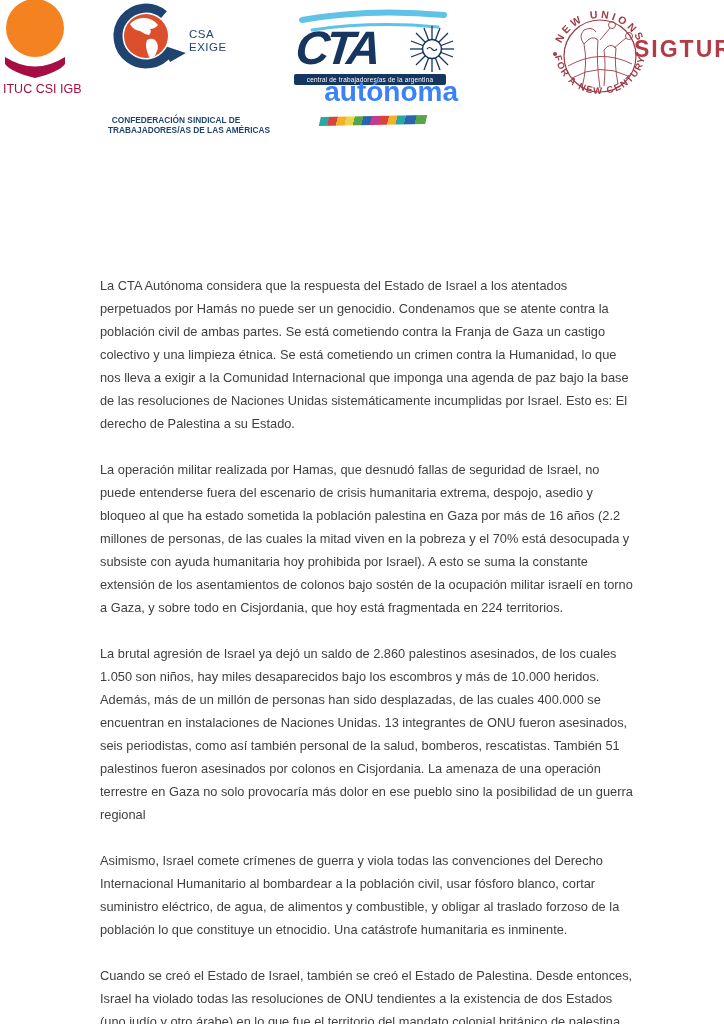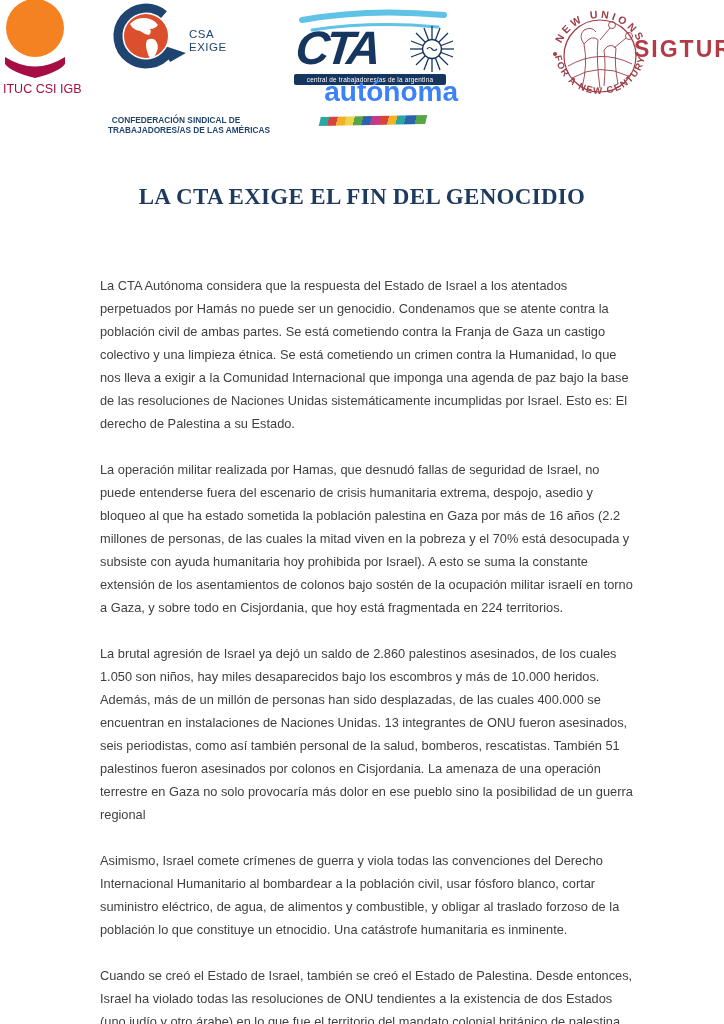--- a/index.html
+++ b/index.html
@@ -176,21 +176,21 @@
         <text font-family="Liberation Sans, sans-serif" font-size="9.5" font-weight="bold" fill="#9C3C46" letter-spacing="1.5">
           <textPath href="#sig-bot" startOffset="50%" text-anchor="middle">FOR A NEW CENTURY</textPath>
         </text>
       </svg>
       <div class="sigtur-wordmark">SIGTUR</div>
     </div>
 
   </div>
 
   <h1 class="doc-title">
-    <span>LA CTA EXIGE EL FIN DEL GENOCIDIO</span><br>
+    <br>
   </h1>
 
   <div class="doc-body">
     <p>La CTA Autónoma considera que la respuesta del Estado de Israel a los atentados perpetuados por Hamás no puede ser un genocidio. Condenamos que se atente contra la población civil de ambas partes. Se está cometiendo contra la Franja de Gaza un castigo colectivo y una limpieza étnica. Se está cometiendo un crimen contra la Humanidad, lo que nos lleva a exigir a la Comunidad Internacional que imponga una agenda de paz bajo la base de las resoluciones de Naciones Unidas sistemáticamente incumplidas por Israel. Esto es: El derecho de Palestina a su Estado.</p>
     <p>La operación militar realizada por Hamas, que desnudó fallas de seguridad de Israel, no puede entenderse fuera del escenario de crisis humanitaria extrema, despojo, asedio y bloqueo al que ha estado sometida la población palestina en Gaza por más de 16 años (2.2 millones de personas, de las cuales la mitad viven en la pobreza y el 70% está desocupada y subsiste con ayuda humanitaria hoy prohibida por Israel). A esto se suma la constante extensión de los asentamientos de colonos bajo sostén de la ocupación militar israelí en torno a Gaza, y sobre todo en Cisjordania, que hoy está fragmentada en 224 territorios.</p>
     <p>La brutal agresión de Israel ya dejó un saldo de 2.860 palestinos asesinados, de los cuales 1.050 son niños, hay miles desaparecidos bajo los escombros y más de 10.000 heridos. Además, más de un millón de personas han sido desplazadas, de las cuales 400.000 se encuentran en instalaciones de Naciones Unidas. 13 integrantes de ONU fueron asesinados, seis periodistas, como así también personal de la salud, bomberos, rescatistas. También 51 palestinos fueron asesinados por colonos en Cisjordania. La amenaza de una operación terrestre en Gaza no solo provocaría más dolor en ese pueblo sino la posibilidad de un guerra regional</p>
     <p>Asimismo, Israel comete crímenes de guerra y viola todas las convenciones del Derecho Internacional Humanitario al bombardear a la población civil, usar fósforo blanco, cortar suministro eléctrico, de agua, de alimentos y combustible, y obligar al traslado forzoso de la población lo que constituye un etnocidio. Una catástrofe humanitaria es inminente.</p>
     <p>Cuando se creó el Estado de Israel, también se creó el Estado de Palestina. Desde entonces, Israel ha violado todas las resoluciones de ONU tendientes a la existencia de dos Estados (uno judío y otro árabe) en lo que fue el territorio del mandato colonial británico de palestina. Con el apoyo de EEUU, que considera a Israel como un asunto de su propia política interna, y la UE, Israel jamás ha sido sancionado por los incumplimientos de compromisos y normas</p>
   </div>
 

